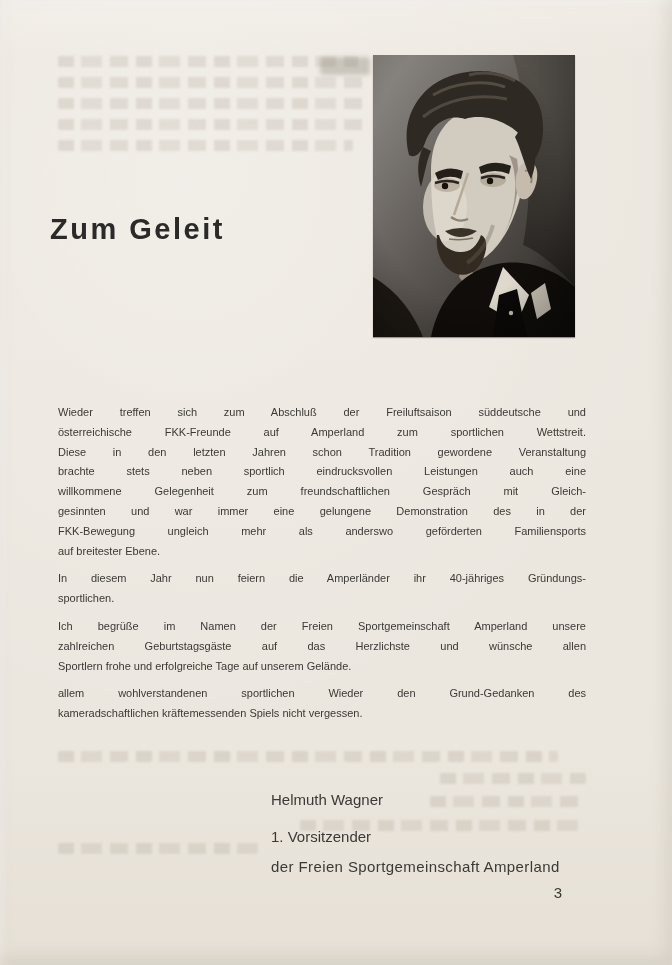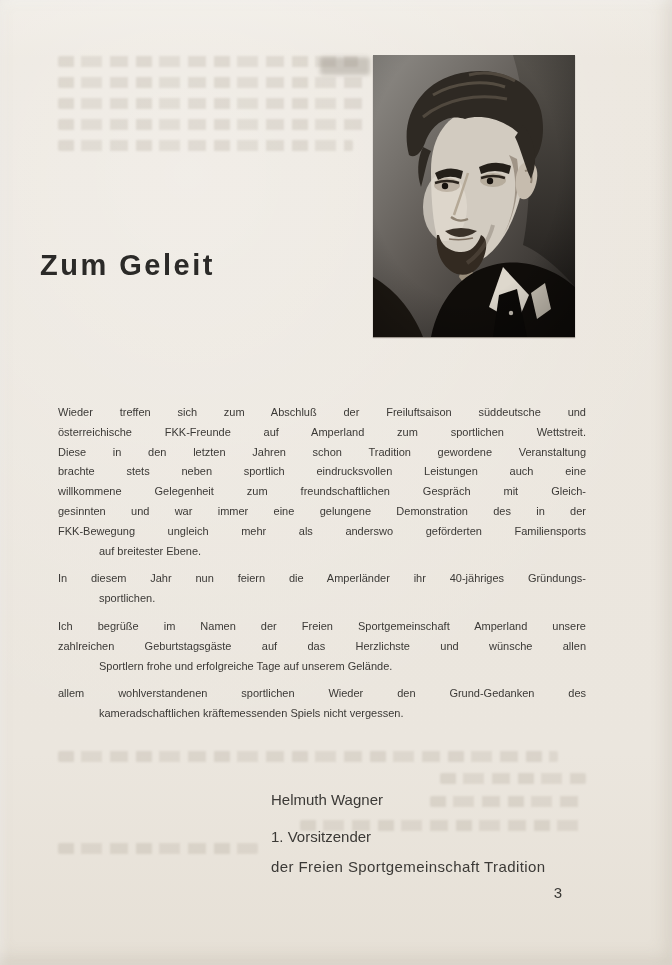--- a/index.html
+++ b/index.html
@@ -12,37 +12,37 @@
     color:var(--ink,#3b3936);
     background:
       radial-gradient(130% 100% at 28% 18%, rgba(255,255,255,.28), rgba(255,255,255,0) 60%),
       linear-gradient(180deg, #f0ece5 0%, var(--paper,#ece7df) 6%, #ebe6de 78%, #e6e0d6 100%);
   }
   .page::after{
     content:"";position:absolute;inset:0;pointer-events:none;
     box-shadow: inset -4px -6px 18px rgba(118,106,88,.16), inset 3px 3px 10px rgba(255,255,255,.45);
   }
   .title{
-    position:absolute;left:40px;top:213px;
+    position:absolute;left:50px;top:213px;
     font-size:29px;font-weight:bold;letter-spacing:2.5px;
-    color:#2b2a28;white-space:nowrap;margin-top:36px;
+    color:#2b2a28;white-space:nowrap;
   }
   .photo{
     position:absolute;left:373px;top:55px;width:202px;height:282px;
     background:#3a3733;
     box-shadow:0 1px 1px rgba(60,50,40,.45);
   }
   .photo svg{display:block;width:100%;height:100%;}
   .bodytext{
     position:absolute;left:58px;top:403px;width:528px;
     font-size:11px;line-height:19.8px;
   }
   .para{margin:0 0 8px 0;padding:0;}
   .tline{display:block;text-align:justify;text-align-last:justify;}
-  .tline.last{text-align-last:left;margin-left:41px;}
+  .tline.last{text-align-last:left;}
   .signature{
     position:absolute;left:271px;top:790px;
     font-size:15px;line-height:19px;
   }
   .sig-name{margin:0;}
   .sig-role{margin:18px 0 0 0;}
   .sig-org{margin:11px 0 0 0;letter-spacing:.4px;}
   .pagenum{
     position:absolute;left:544px;top:884px;width:28px;
     font-size:15px;text-align:center;color:#3a3936;
@@ -167,18 +167,18 @@
       </p>
       <p class="para">
         <span class="tline">allem wohlverstandenen sportlichen Wieder den Grund-Gedanken des</span>
         <span class="tline last">kameradschaftlichen kräftemessenden Spiels nicht vergessen.</span>
       </p>
     </div>
 
   <div class="signature">
     <p class="sig-name">Helmuth Wagner</p>
     <p class="sig-role">1. Vorsitzender</p>
-    <p class="sig-org">der Freien Sportgemeinschaft Tradition</p>
+    <p class="sig-org">der Freien Sportgemeinschaft Amperland</p>
   </div>
 
   <div class="pagenum">3</div>
 
 </div>
 
 </body></html>

